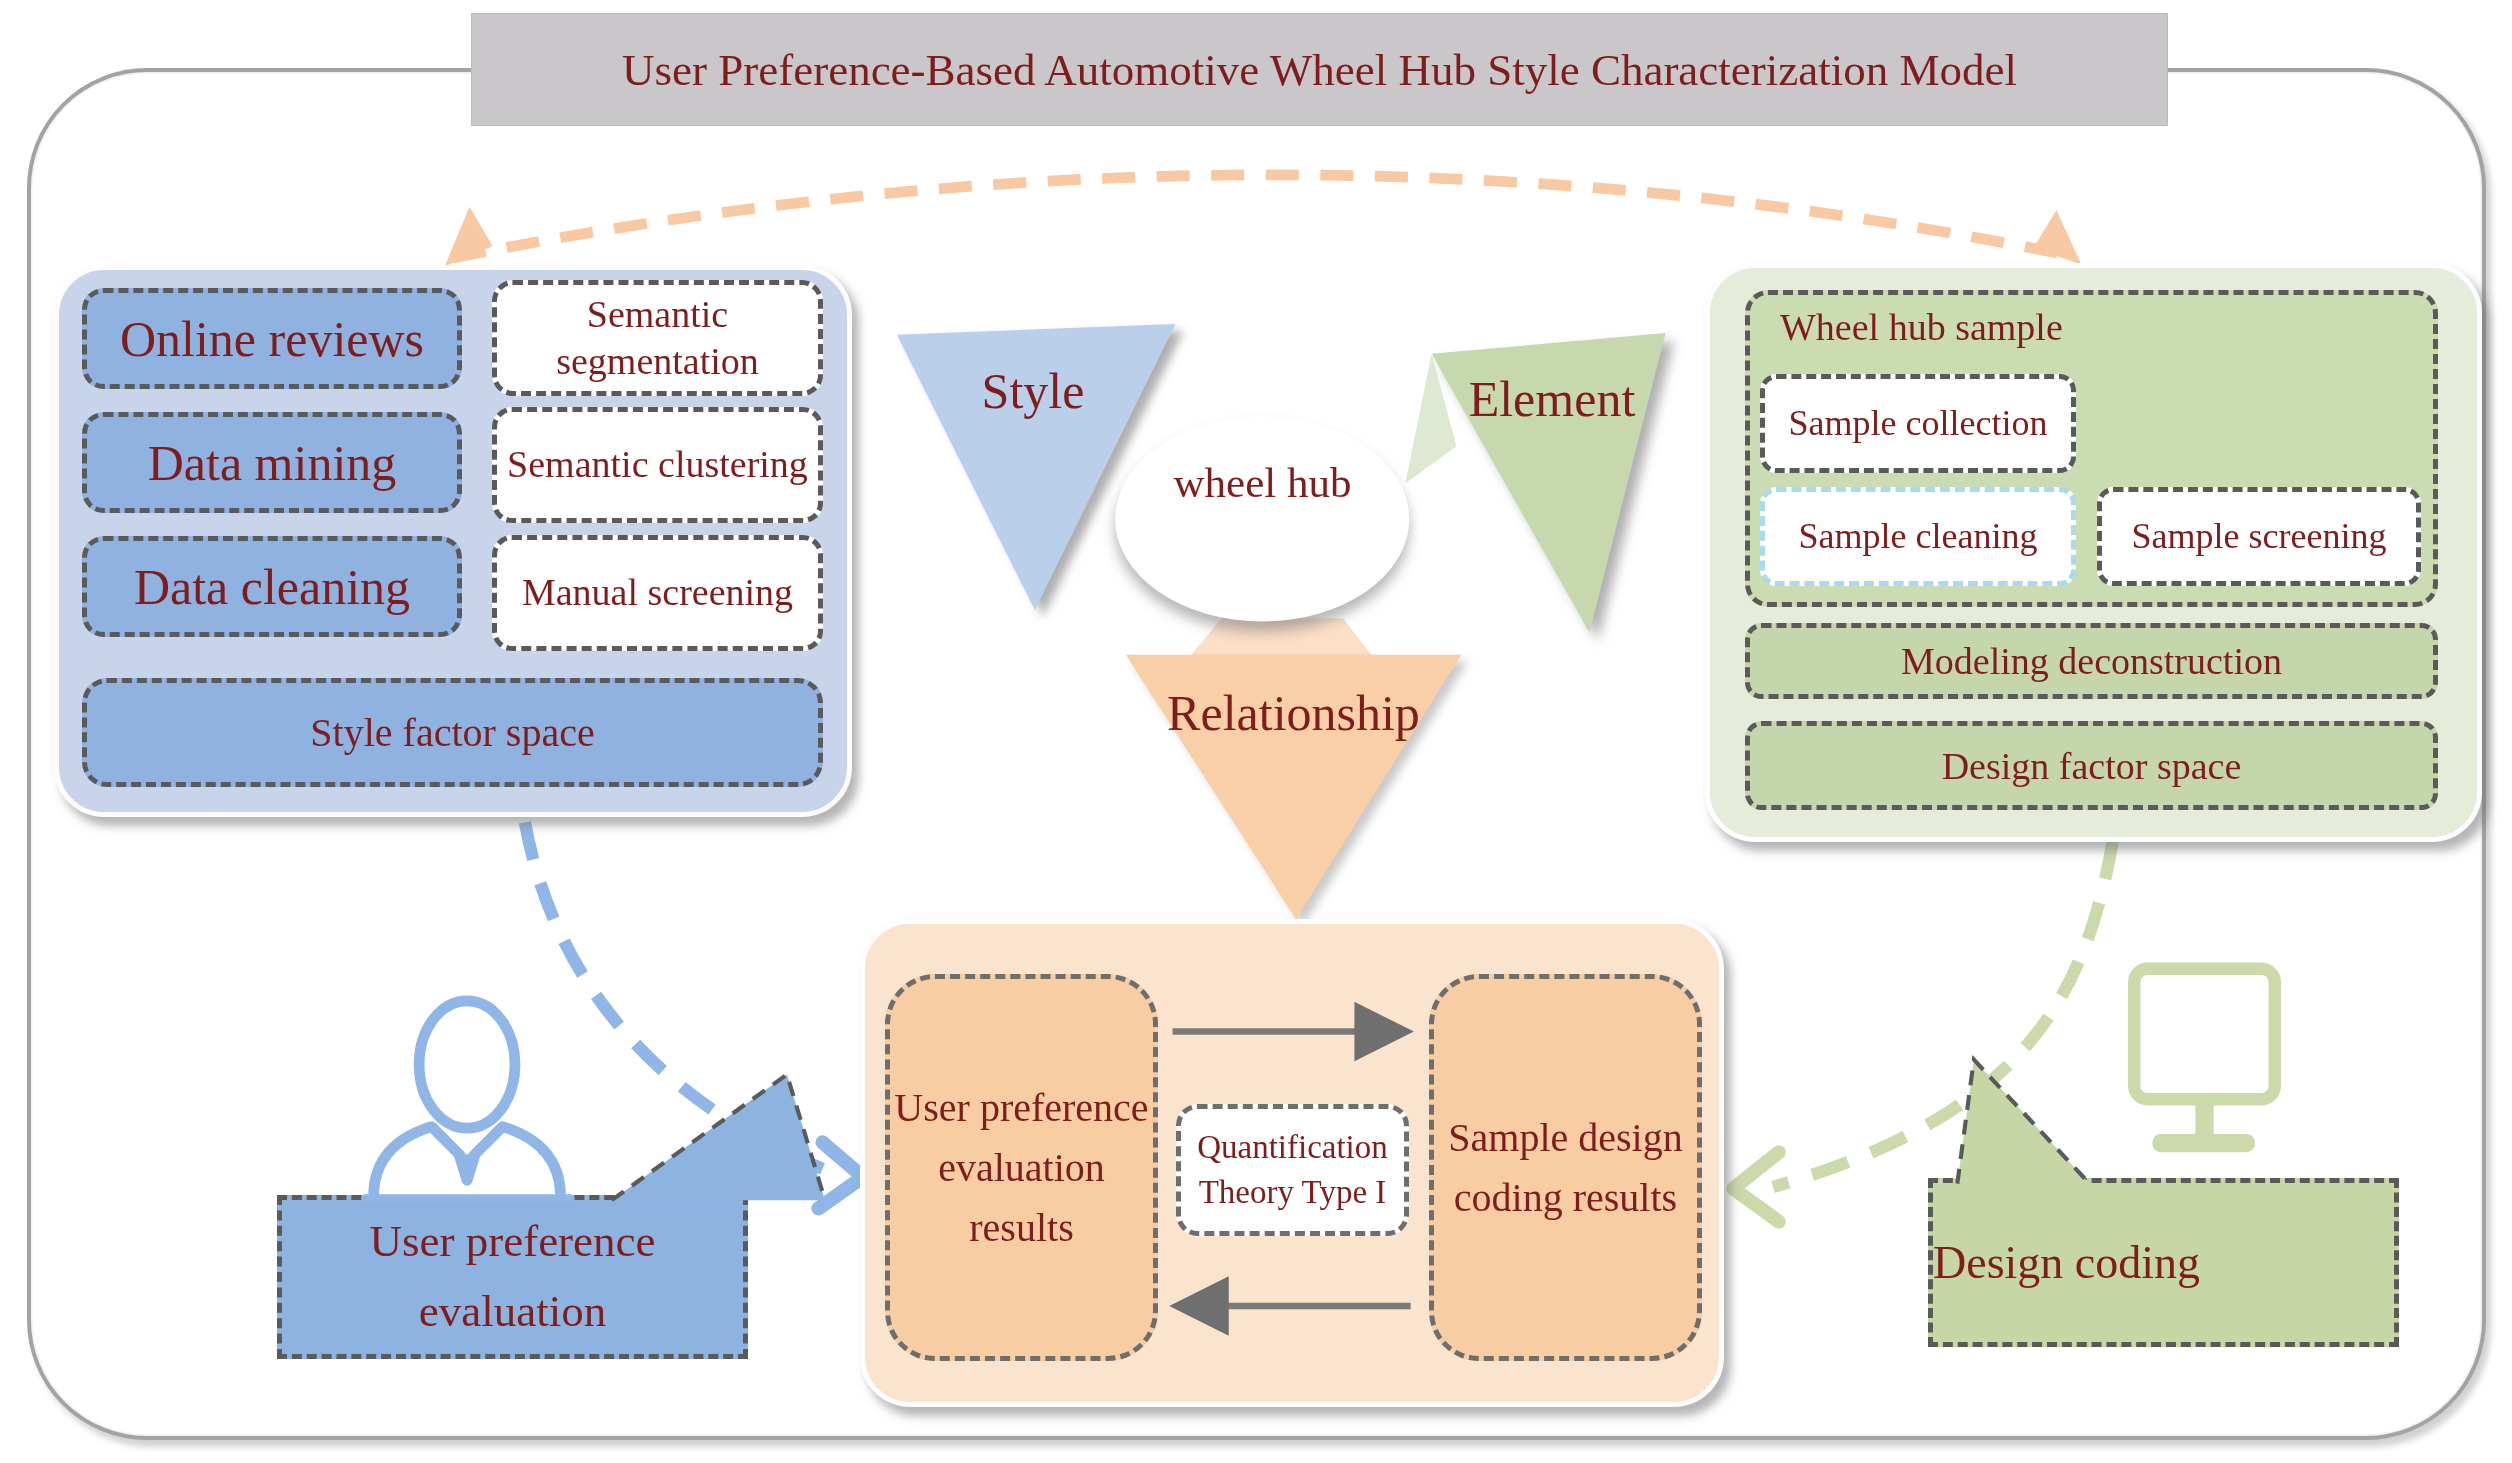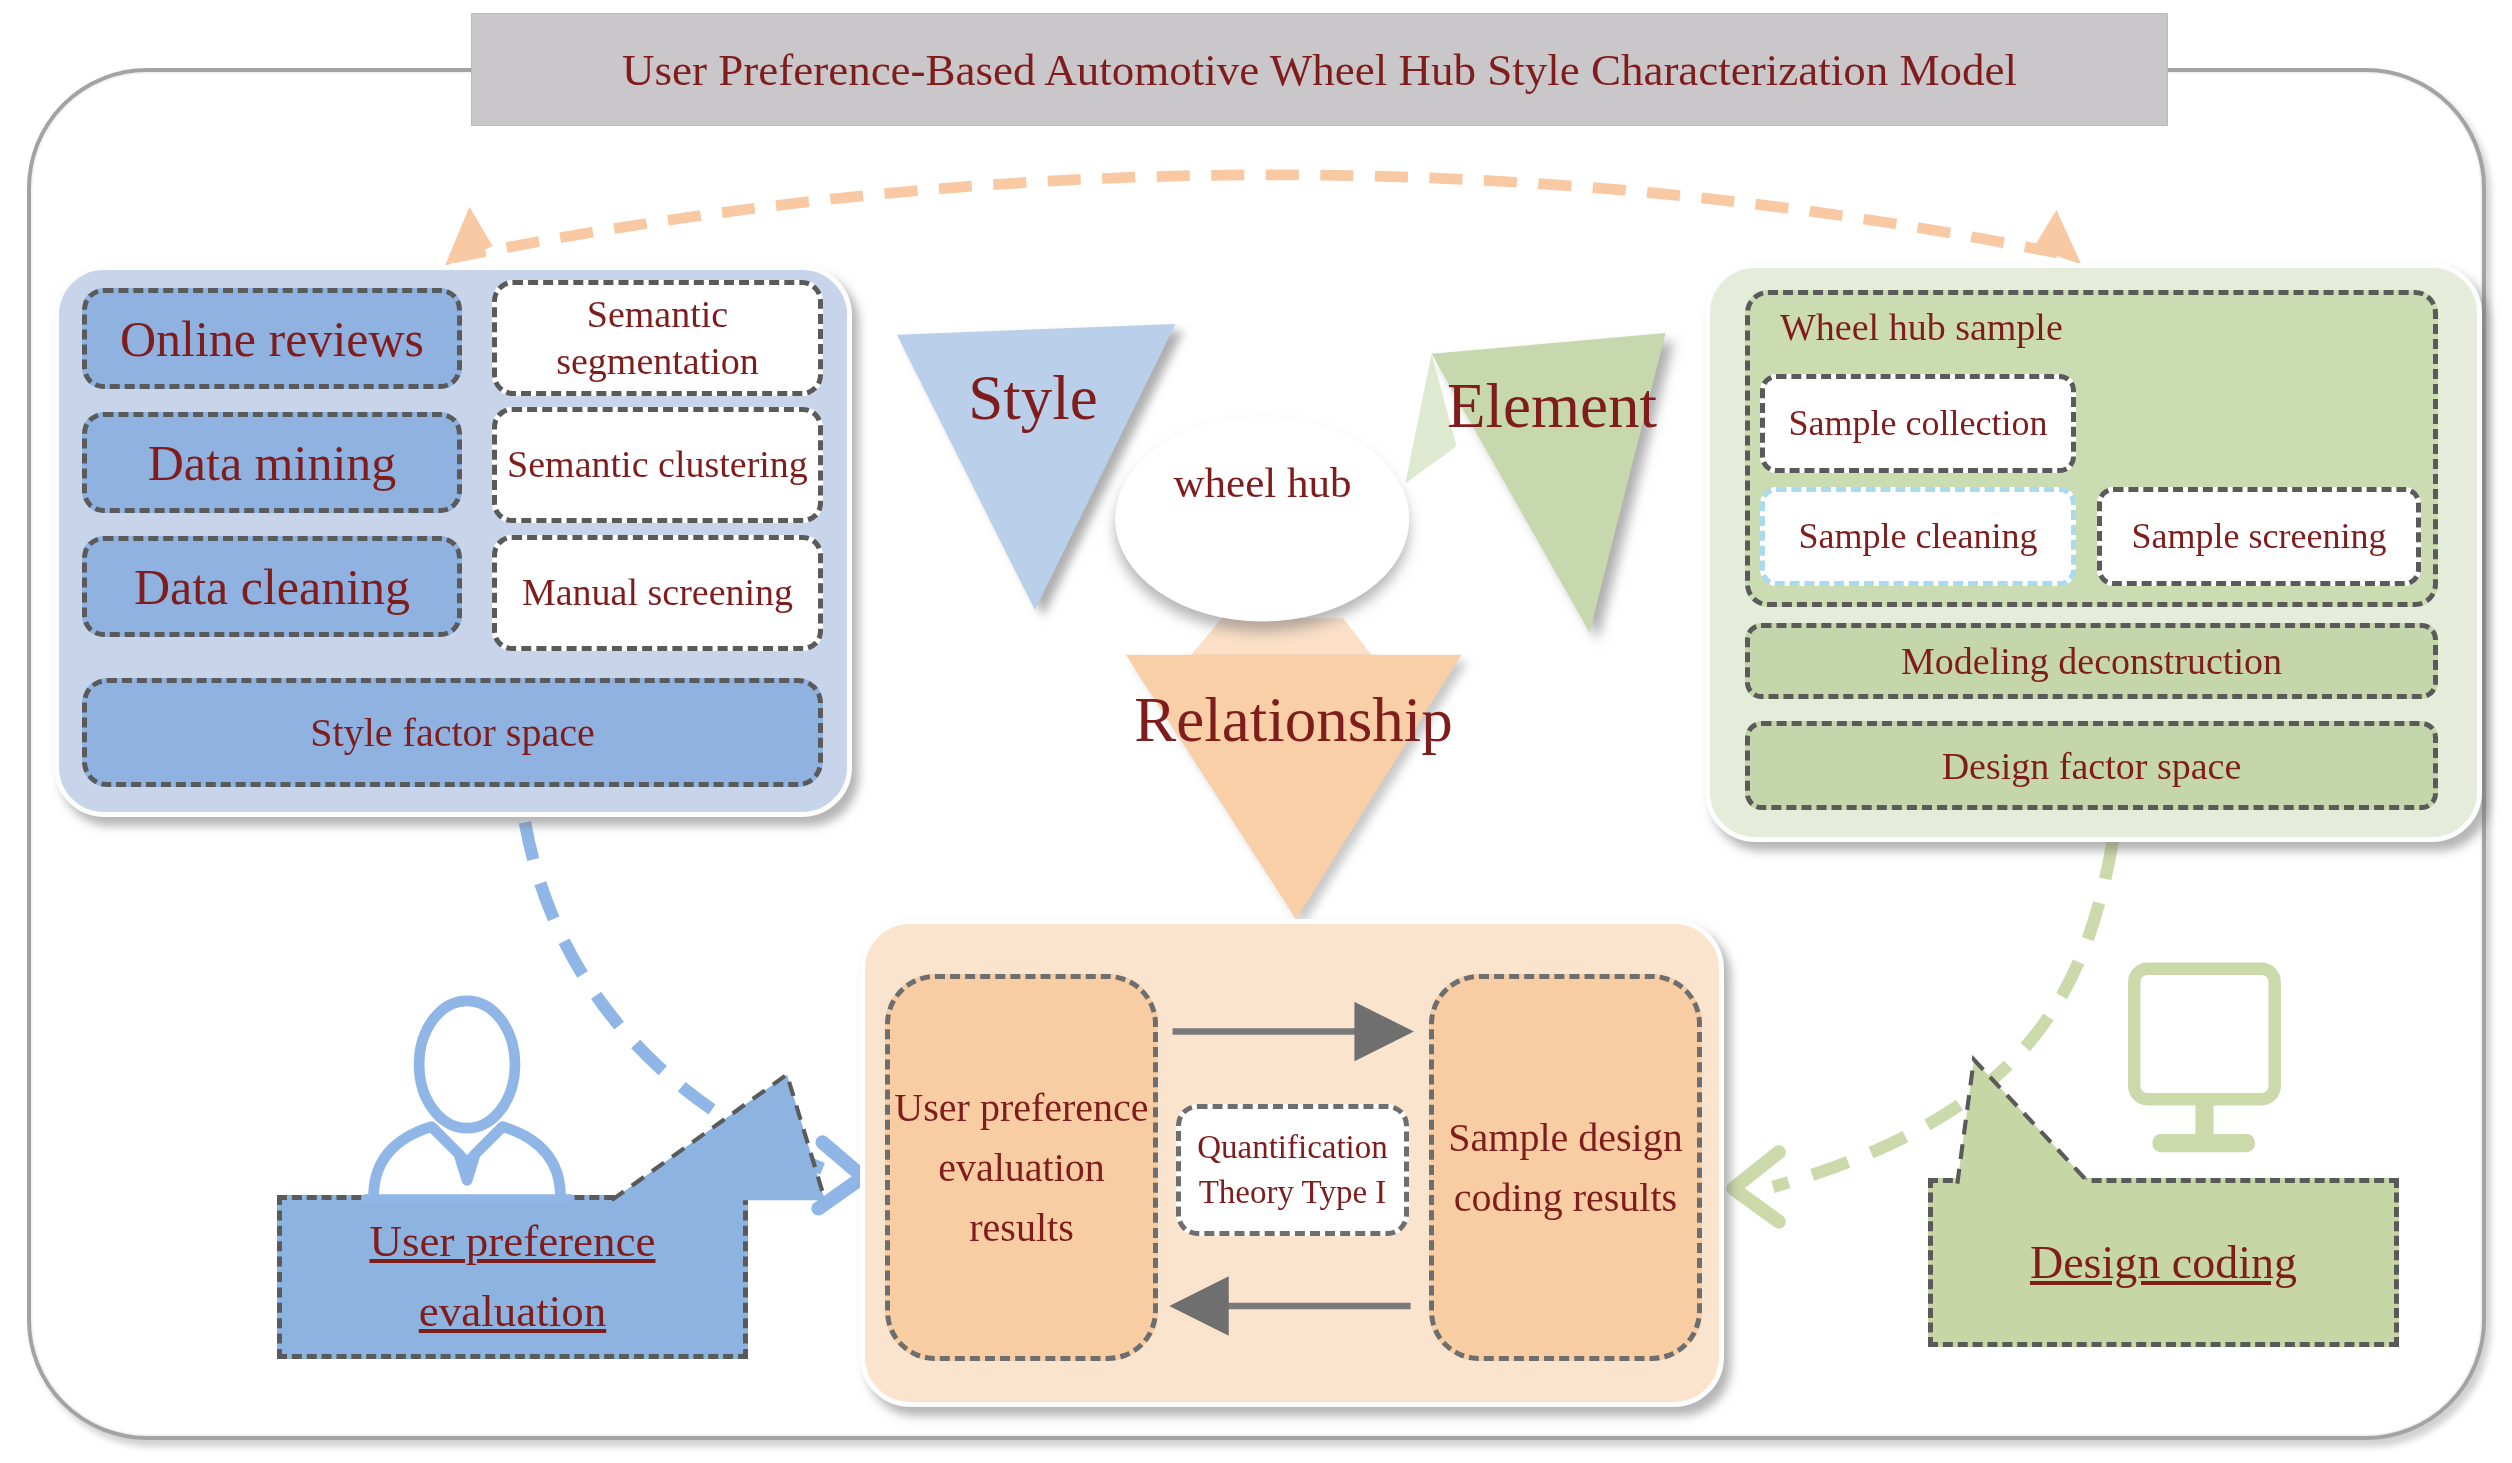--- a/index.html
+++ b/index.html
@@ -40,26 +40,26 @@
                    border-radius:23px;box-sizing:border-box;padding-left:28px;}
   .green-header{position:absolute;left:30px;top:10px;font-size:38px;text-align:left;}
   .white-box-sm{background:#ffffff;border-radius:16.5px;font-size:36px;line-height:1.3;}
   .green-wide{background:#c6d6ac;border-radius:16.5px;font-size:38px;}
   .cyan-dash{border-color:#a9daef !important;}
 
   .orange-round{background:#f8cda4;border-radius:50px;font-size:40px;line-height:1.5;}
   .white-quant{background:#ffffff;border-radius:21.5px;font-size:33px;line-height:1.35;}
 
   .bubble{position:absolute;border:5px dashed #5a5a5a;box-sizing:border-box;z-index:6;
-          display:flex;align-items:center;justify-content:center;text-align:center;text-decoration:underline;}
+          display:flex;align-items:center;justify-content:flex-start;text-align:center;}
   .bubble-blue{background:#8db3e1;font-size:45px;line-height:1.55;}
   .bubble-green{background:#c6d6a4;font-size:46px;}
 
   .float-label{position:absolute;z-index:6;text-align:center;}
-  .tri-label{font-size:63px;}
+  .tri-label{font-size:50px;}
   .hub-label{font-size:43px;line-height:1.25;}
 </style>
 </head>
 <body>
 
 <div class="canvas">
 
   <div class="frame"></div>
 
   <svg class="layer" width="2512" height="1463" viewBox="0 0 3039 1770">

